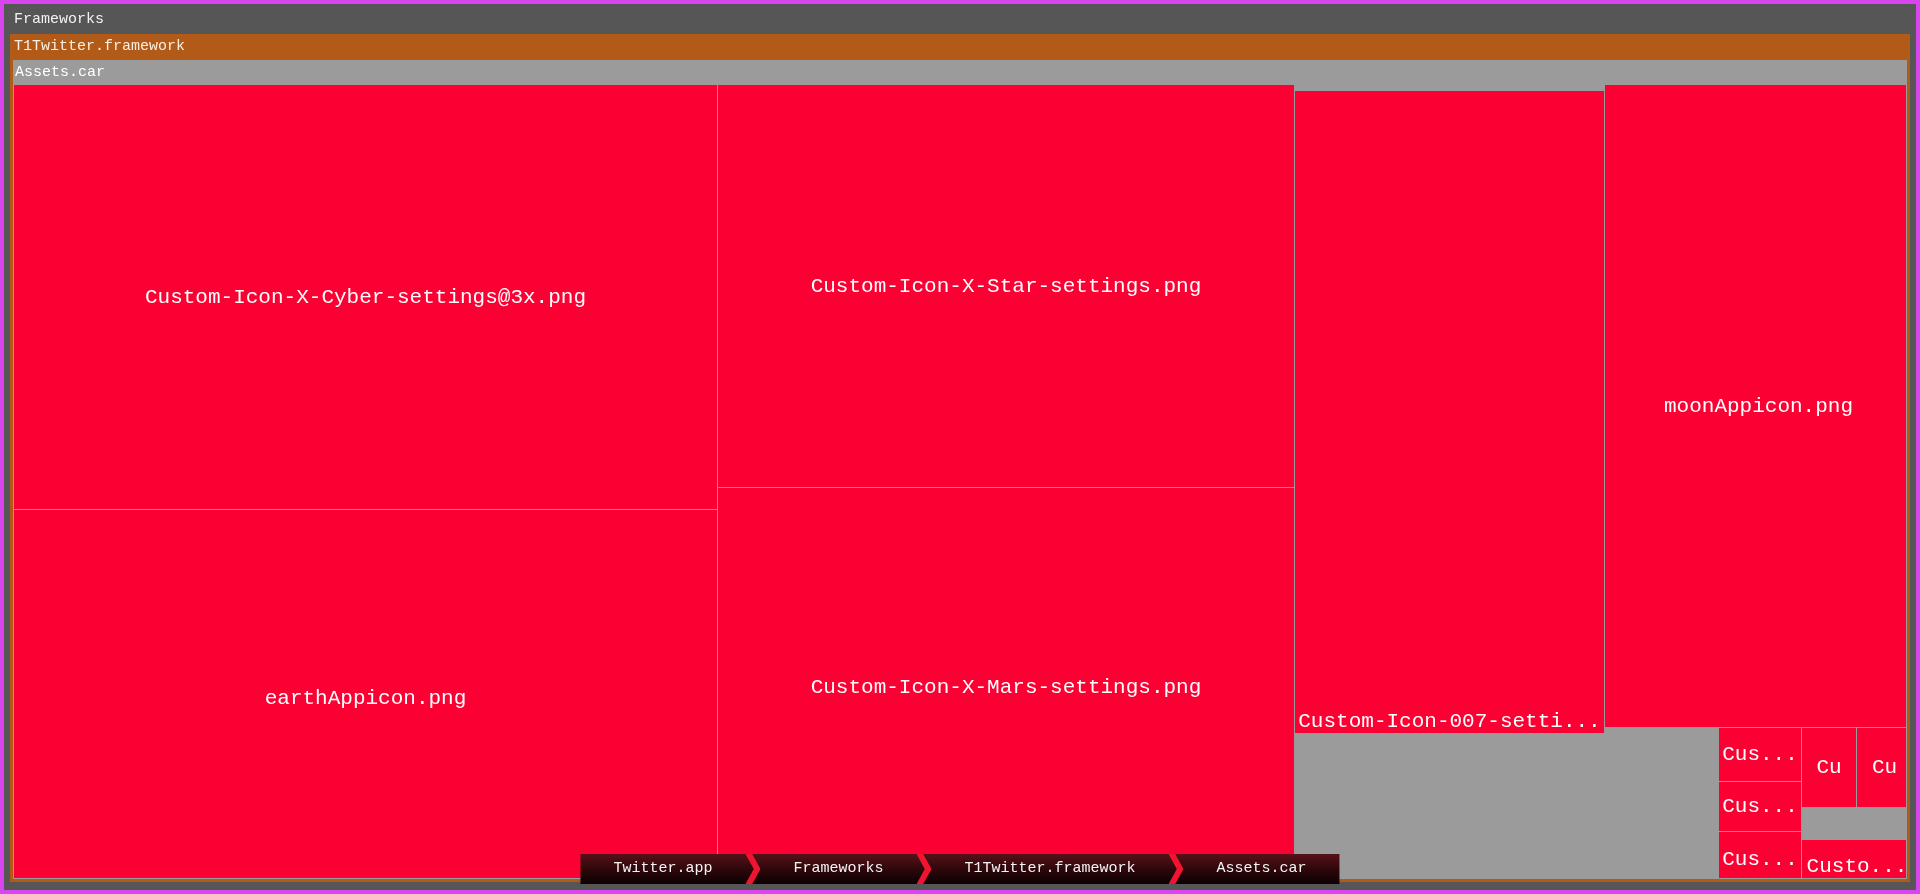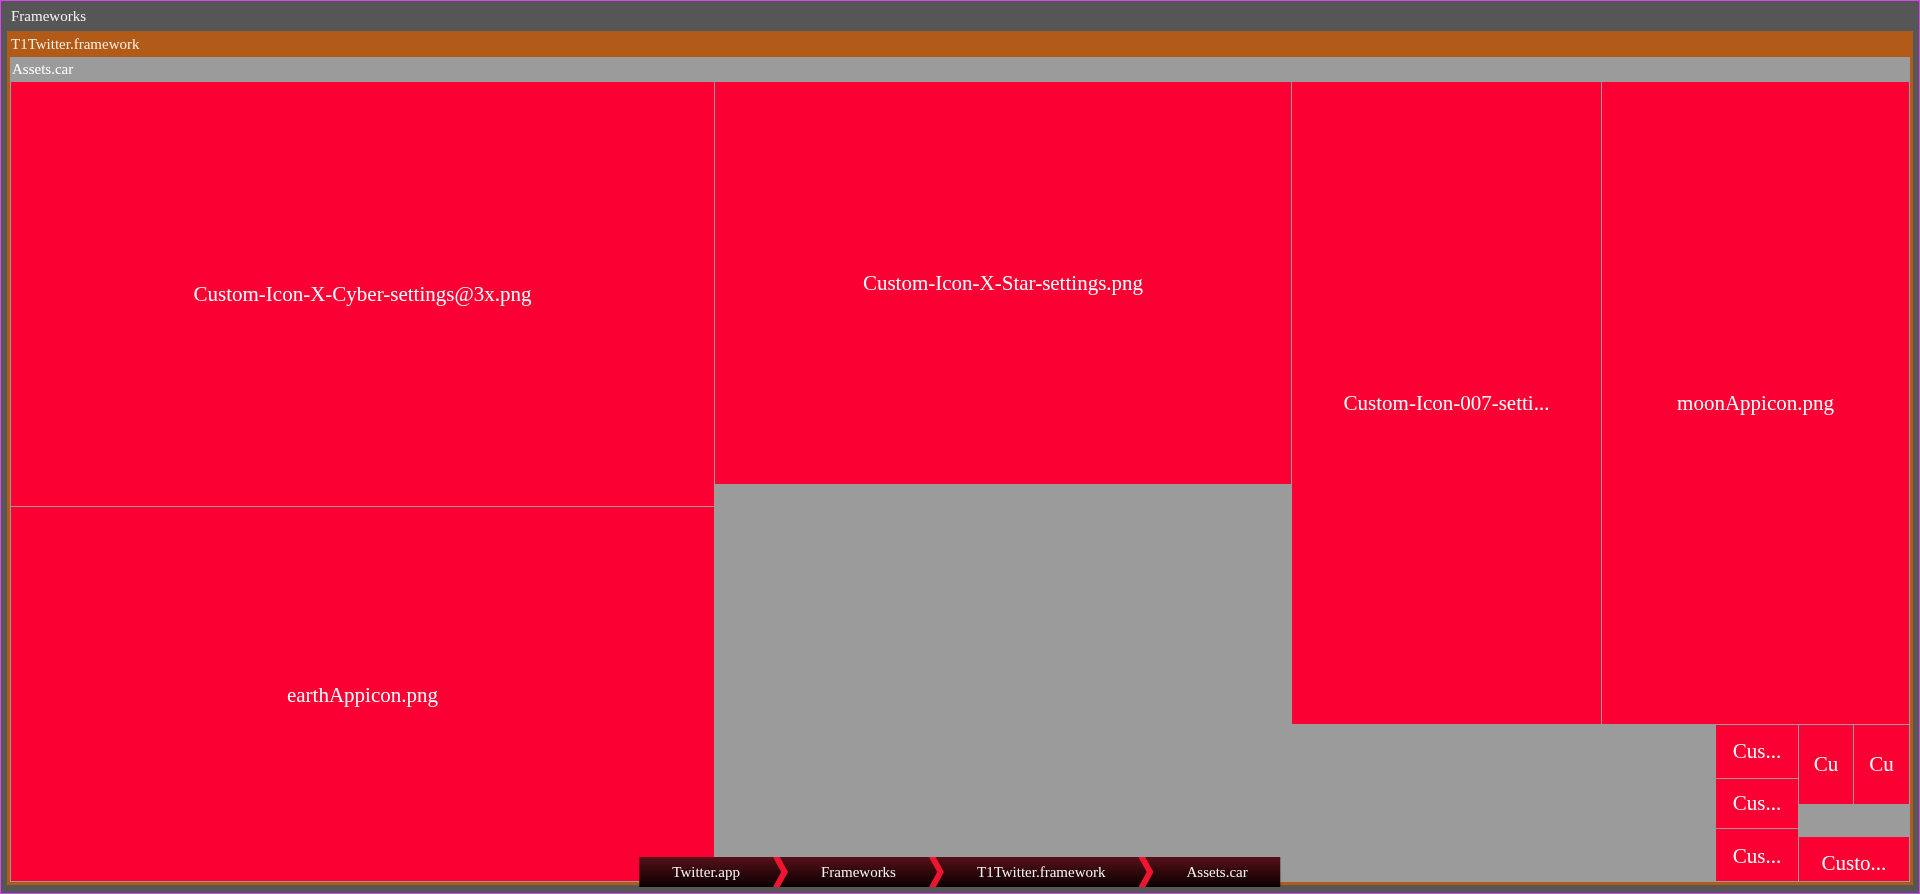--- a/index.html
+++ b/index.html
@@ -1,20 +1,20 @@
 <!DOCTYPE html>
 <html><head>
 <meta charset="utf-8">
 <style>
   html,body{margin:0;padding:0;background:#2b2b2b;}
   *{box-sizing:border-box;}
   .window{
     position:relative;width:1920px;height:894px;
-    background:#565656;border:1px solid #d946ef;
-    font-family:Liberation Serif, serif;
+    background:#565656;border:4px solid #d946ef;
+    font-family:Liberation Mono, monospace;
     overflow:hidden;
   }
   .fw-titlebar{
     position:absolute;left:1px;top:1px;right:1px;height:29px;
     color:#f2f2f2;font-size:15px;line-height:29px;padding-left:9px;
     background:#565656;
   }
   .t1-container{
     position:absolute;left:6px;right:6px;top:30px;bottom:8px;
     background:#b25a18;
@@ -37,21 +37,21 @@
     position:absolute;background:#fb0032;color:#fefefe;
     display:flex;align-items:center;justify-content:center;
     font-size:21px;overflow:hidden;white-space:nowrap;cursor:default;
   }
   .cell span{pointer-events:none;}
   
   .c1 {left:0;    top:0;    width:703px; height:424px;}
   .c2 {left:0;    top:425px;width:703px; height:376px;align-items:center;}
   .c3 {left:704px; top:0;    width:576px; height:402px;}
   .c4 {left:704px; top:403px;width:576px; height:398px;}
-  .c5 {left:1281px;top:0;    width:309px; height:642px;}
+  .c5 {left:1281px;top:6px;    width:309px; height:642px;align-items:flex-end;}
   .c6 {left:1591px;top:0;    width:307px; height:642px;}
   .c7 {left:1281px;top:643px;width:423px; height:158px;}
   .c8 {left:1705px;top:643px;width:82px;  height:53px;}
   .c9 {left:1705px;top:697px;width:82px;  height:49px;}
   .c10{left:1705px;top:747px;width:82px;  height:54px;}
   .c11{left:1788px;top:643px;width:54px;  height:79px;}
   .c12{left:1843px;top:643px;width:55px;  height:79px;}
   .c13{left:1788px;top:723px;width:110px; height:38px;margin-top:32px;}
   .c14{left:1788px;top:762px;width:110px; height:39px;}
   
@@ -92,20 +92,23 @@
       <div class="cells-area">
         <div class="cell c1">
             <span>Custom-Icon-X-Cyber-settings@3x.png</span>
           </div>
         <div class="cell c2">
             <span>earthAppicon.png</span>
           </div>
         <div class="cell c3">
             <span>Custom-Icon-X-Star-settings.png</span>
           </div>
+        <div class="cell c4">
+            <span>Custom-Icon-X-Mars-settings.png</span>
+          </div>
         <div class="cell c5">
             <span>Custom-Icon-007-setti...</span>
           </div>
         <div class="cell c6">
             <span>moonAppicon.png</span>
           </div>
         <div class="cell c8">
             <span>Cus...</span>
           </div>
         <div class="cell c9">

